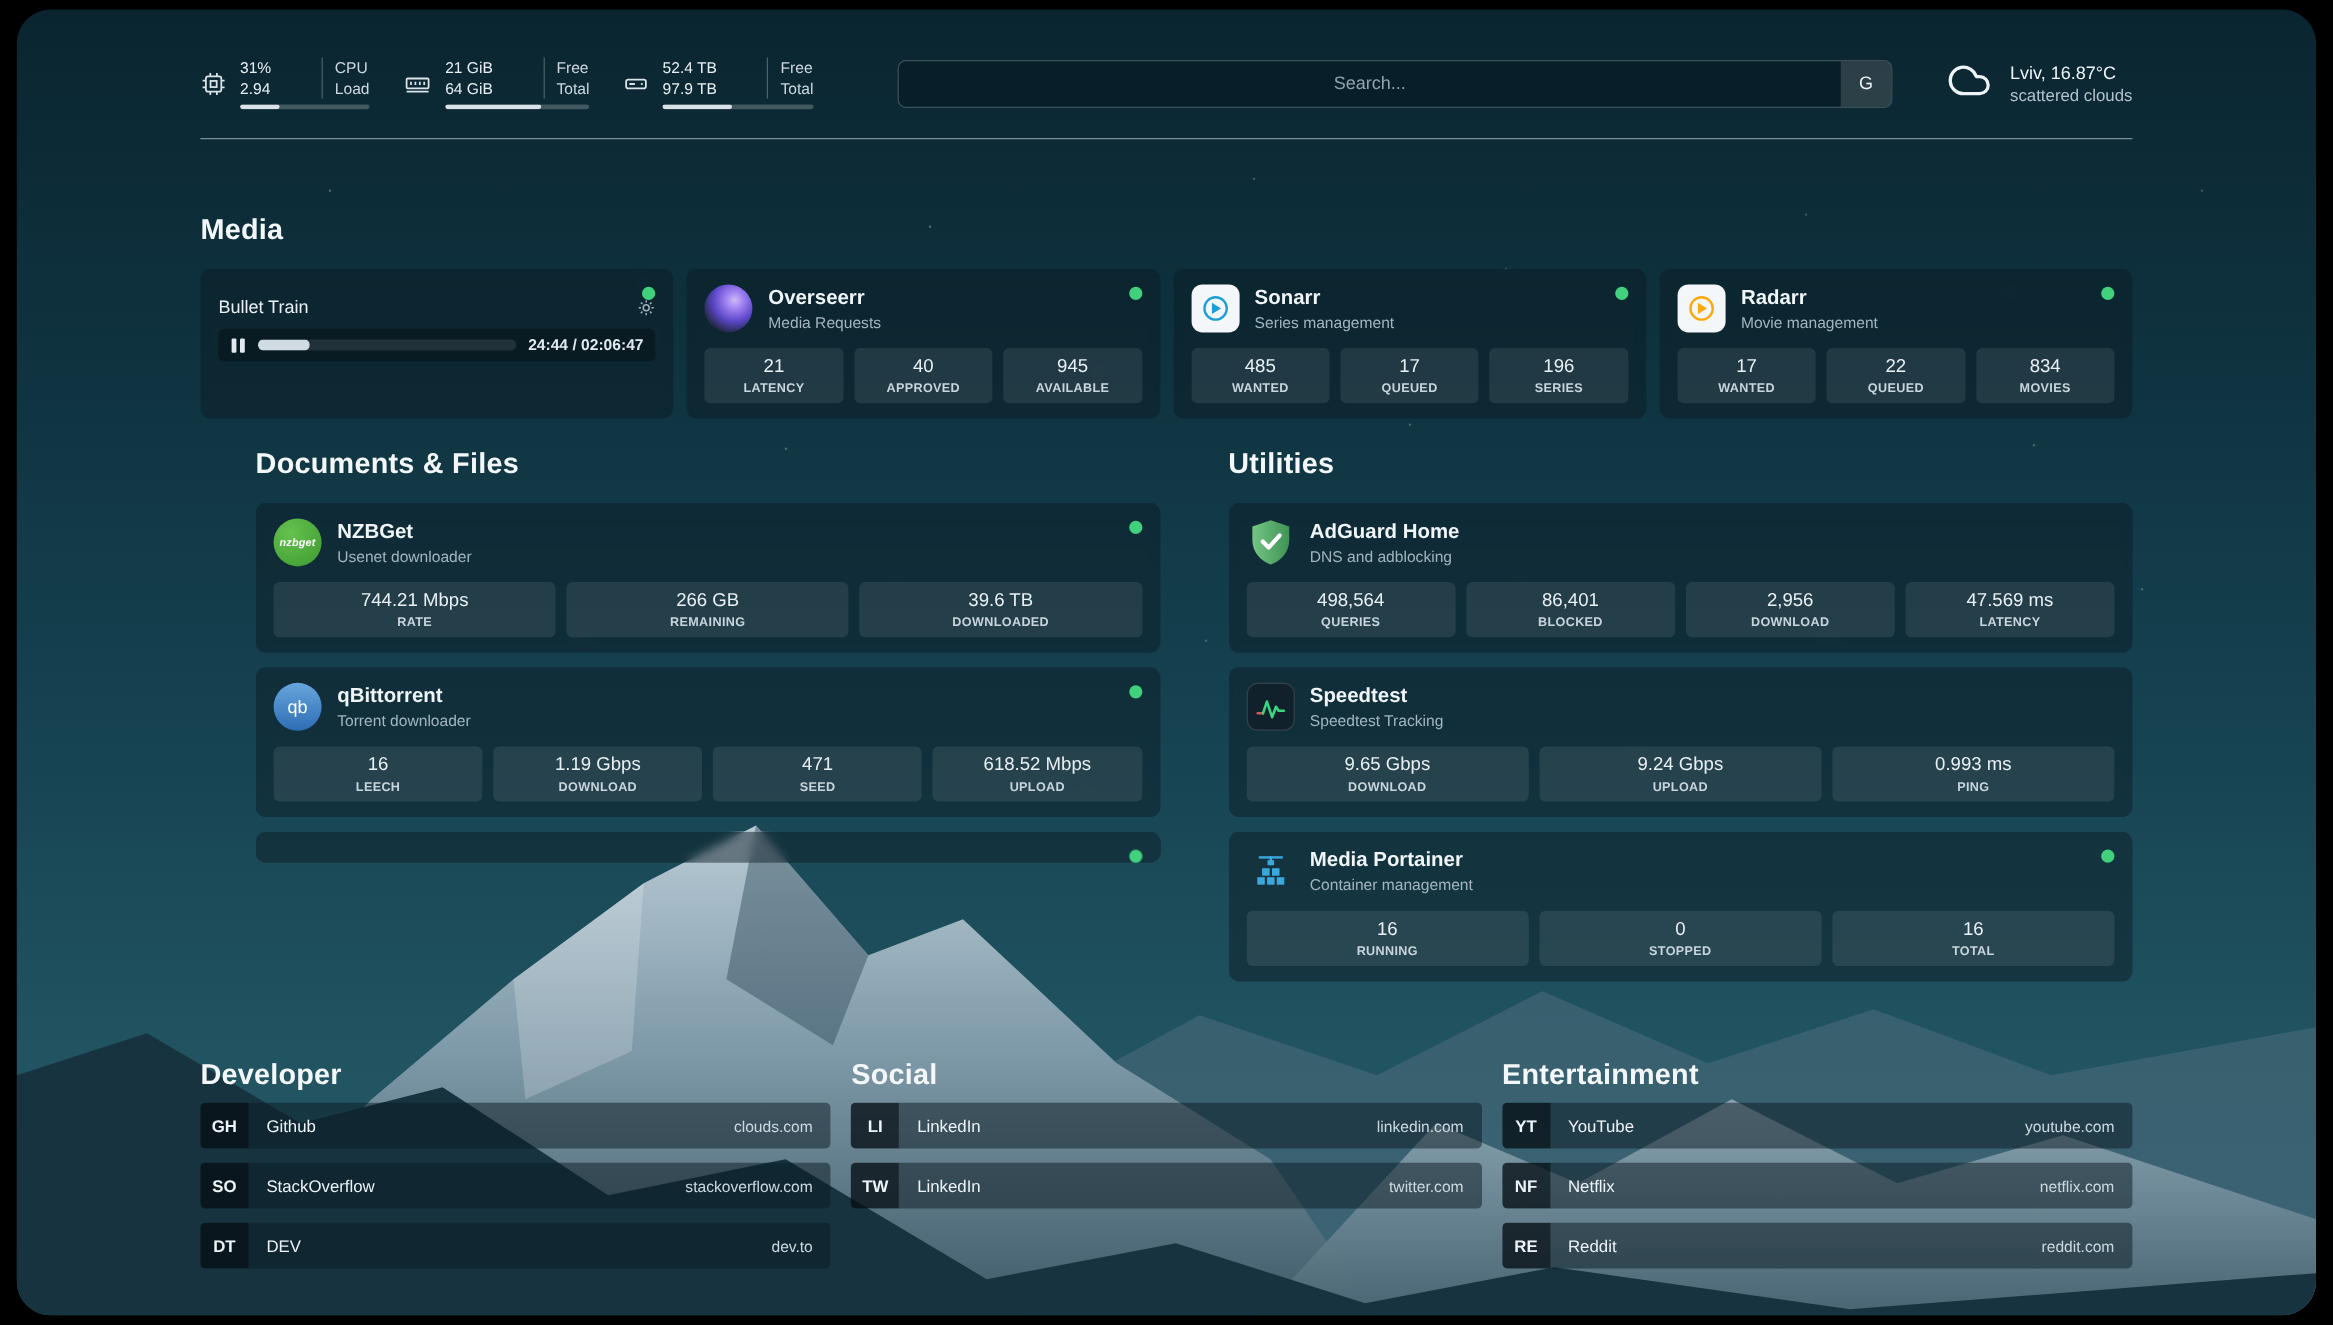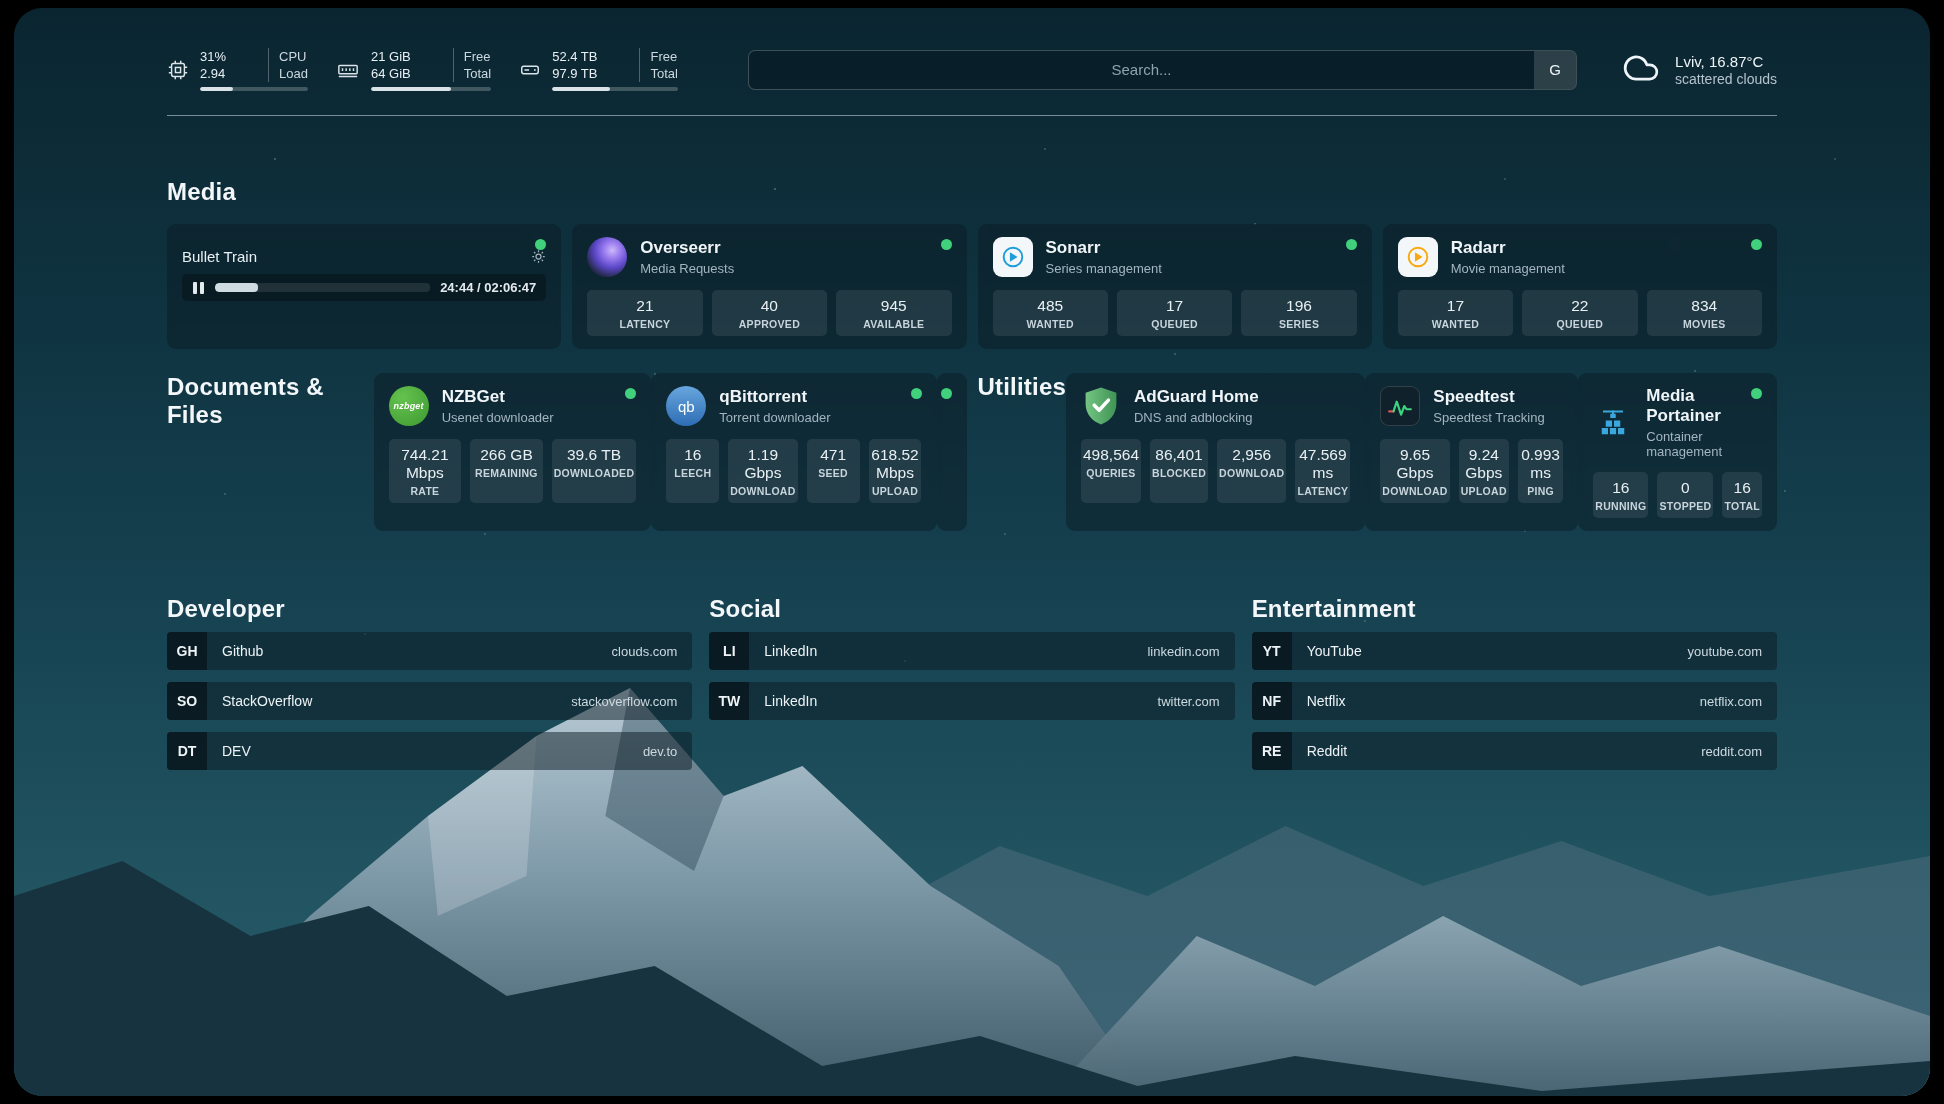--- a/index.html
+++ b/index.html
@@ -69,21 +69,21 @@
   .np-gear { margin-left:auto; cursor:pointer; display:flex; }
   .player { display:flex; align-items:center; gap:10px; margin-top:9px;
     background:rgba(6,16,22,.55); border-radius:5px; padding:6px 10px; }
   .pause { display:flex; gap:3.5px; cursor:pointer; padding:1px; }
   .pause i { width:3.5px; height:12px; background:#e2eaee; border-radius:1px; display:block; }
   .ptrack { flex:1; height:9px; border-radius:4px; background:rgba(255,255,255,.10); overflow:hidden; }
   .pfill { height:100%; background:#cfdae1; border-radius:4px; }
   .ptime { font-size:13px; color:#e2eaee; font-weight:700; }
 
   .two-col { display:flex; gap:11px; margin-top:24px; }
-  .two-col .col { flex:1; display:flex; flex-direction:row; }
+  .two-col .col { flex:1; display:flex; flex-direction:column;margin-left:46px; }
   .col .section-title { margin-bottom:18px; }
   .col .card { margin-bottom:12px; }
   .icon-plex { background:linear-gradient(180deg,#f3c93c,#d98f14); border-radius:50%; }
   .icon-overseerr { border-radius:50%;
     background:radial-gradient(circle at 63% 33%, #cdb9f7 0%, #9b7df0 22%, #5b47c7 48%, #262a4d 74%, #141830 100%); }
   .icon-box { background:#f4f7f9; border-radius:9px; }
   .icon-nzbget { background:radial-gradient(circle at 35% 30%, #65c24f, #3d9930); border-radius:50%; }
   .nzb-text { font-size:9px; font-weight:700; font-style:italic; color:#fff; letter-spacing:.2px; }
   .icon-qb { background:linear-gradient(180deg,#67a6dd,#2e6db4); border-radius:50%; }
   .qb-text { font-size:15px; font-weight:400; color:#fff; }

